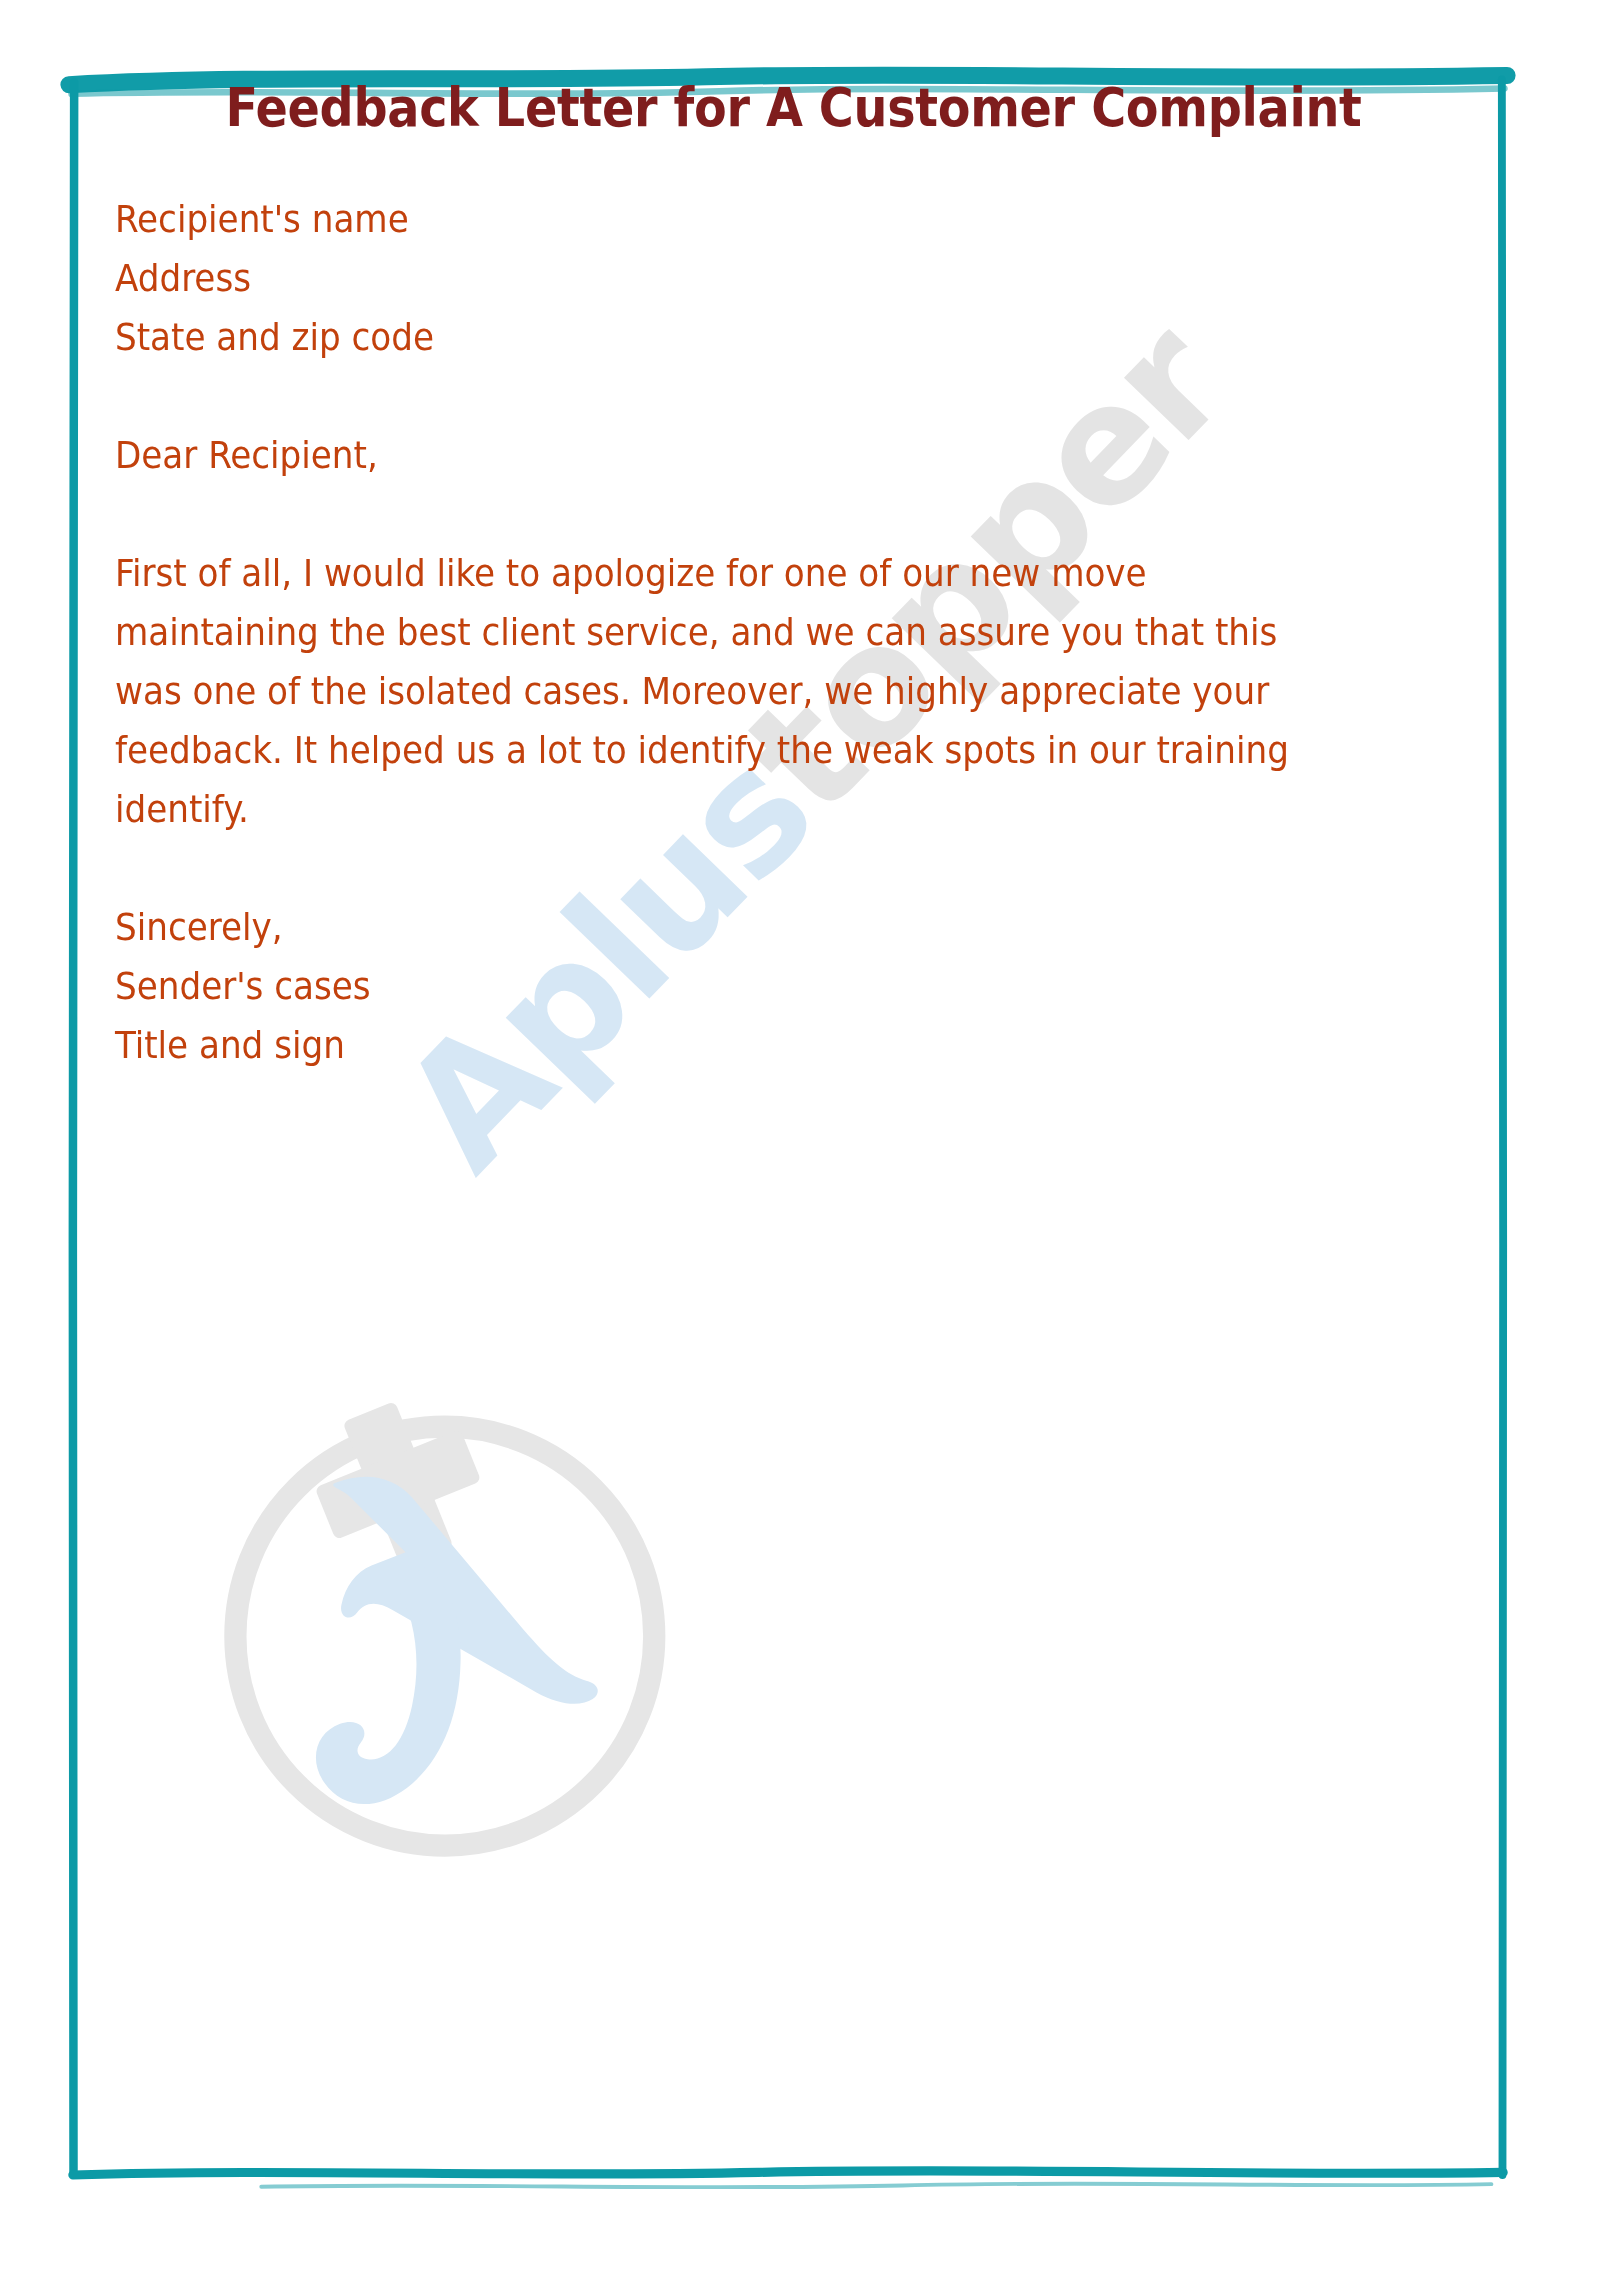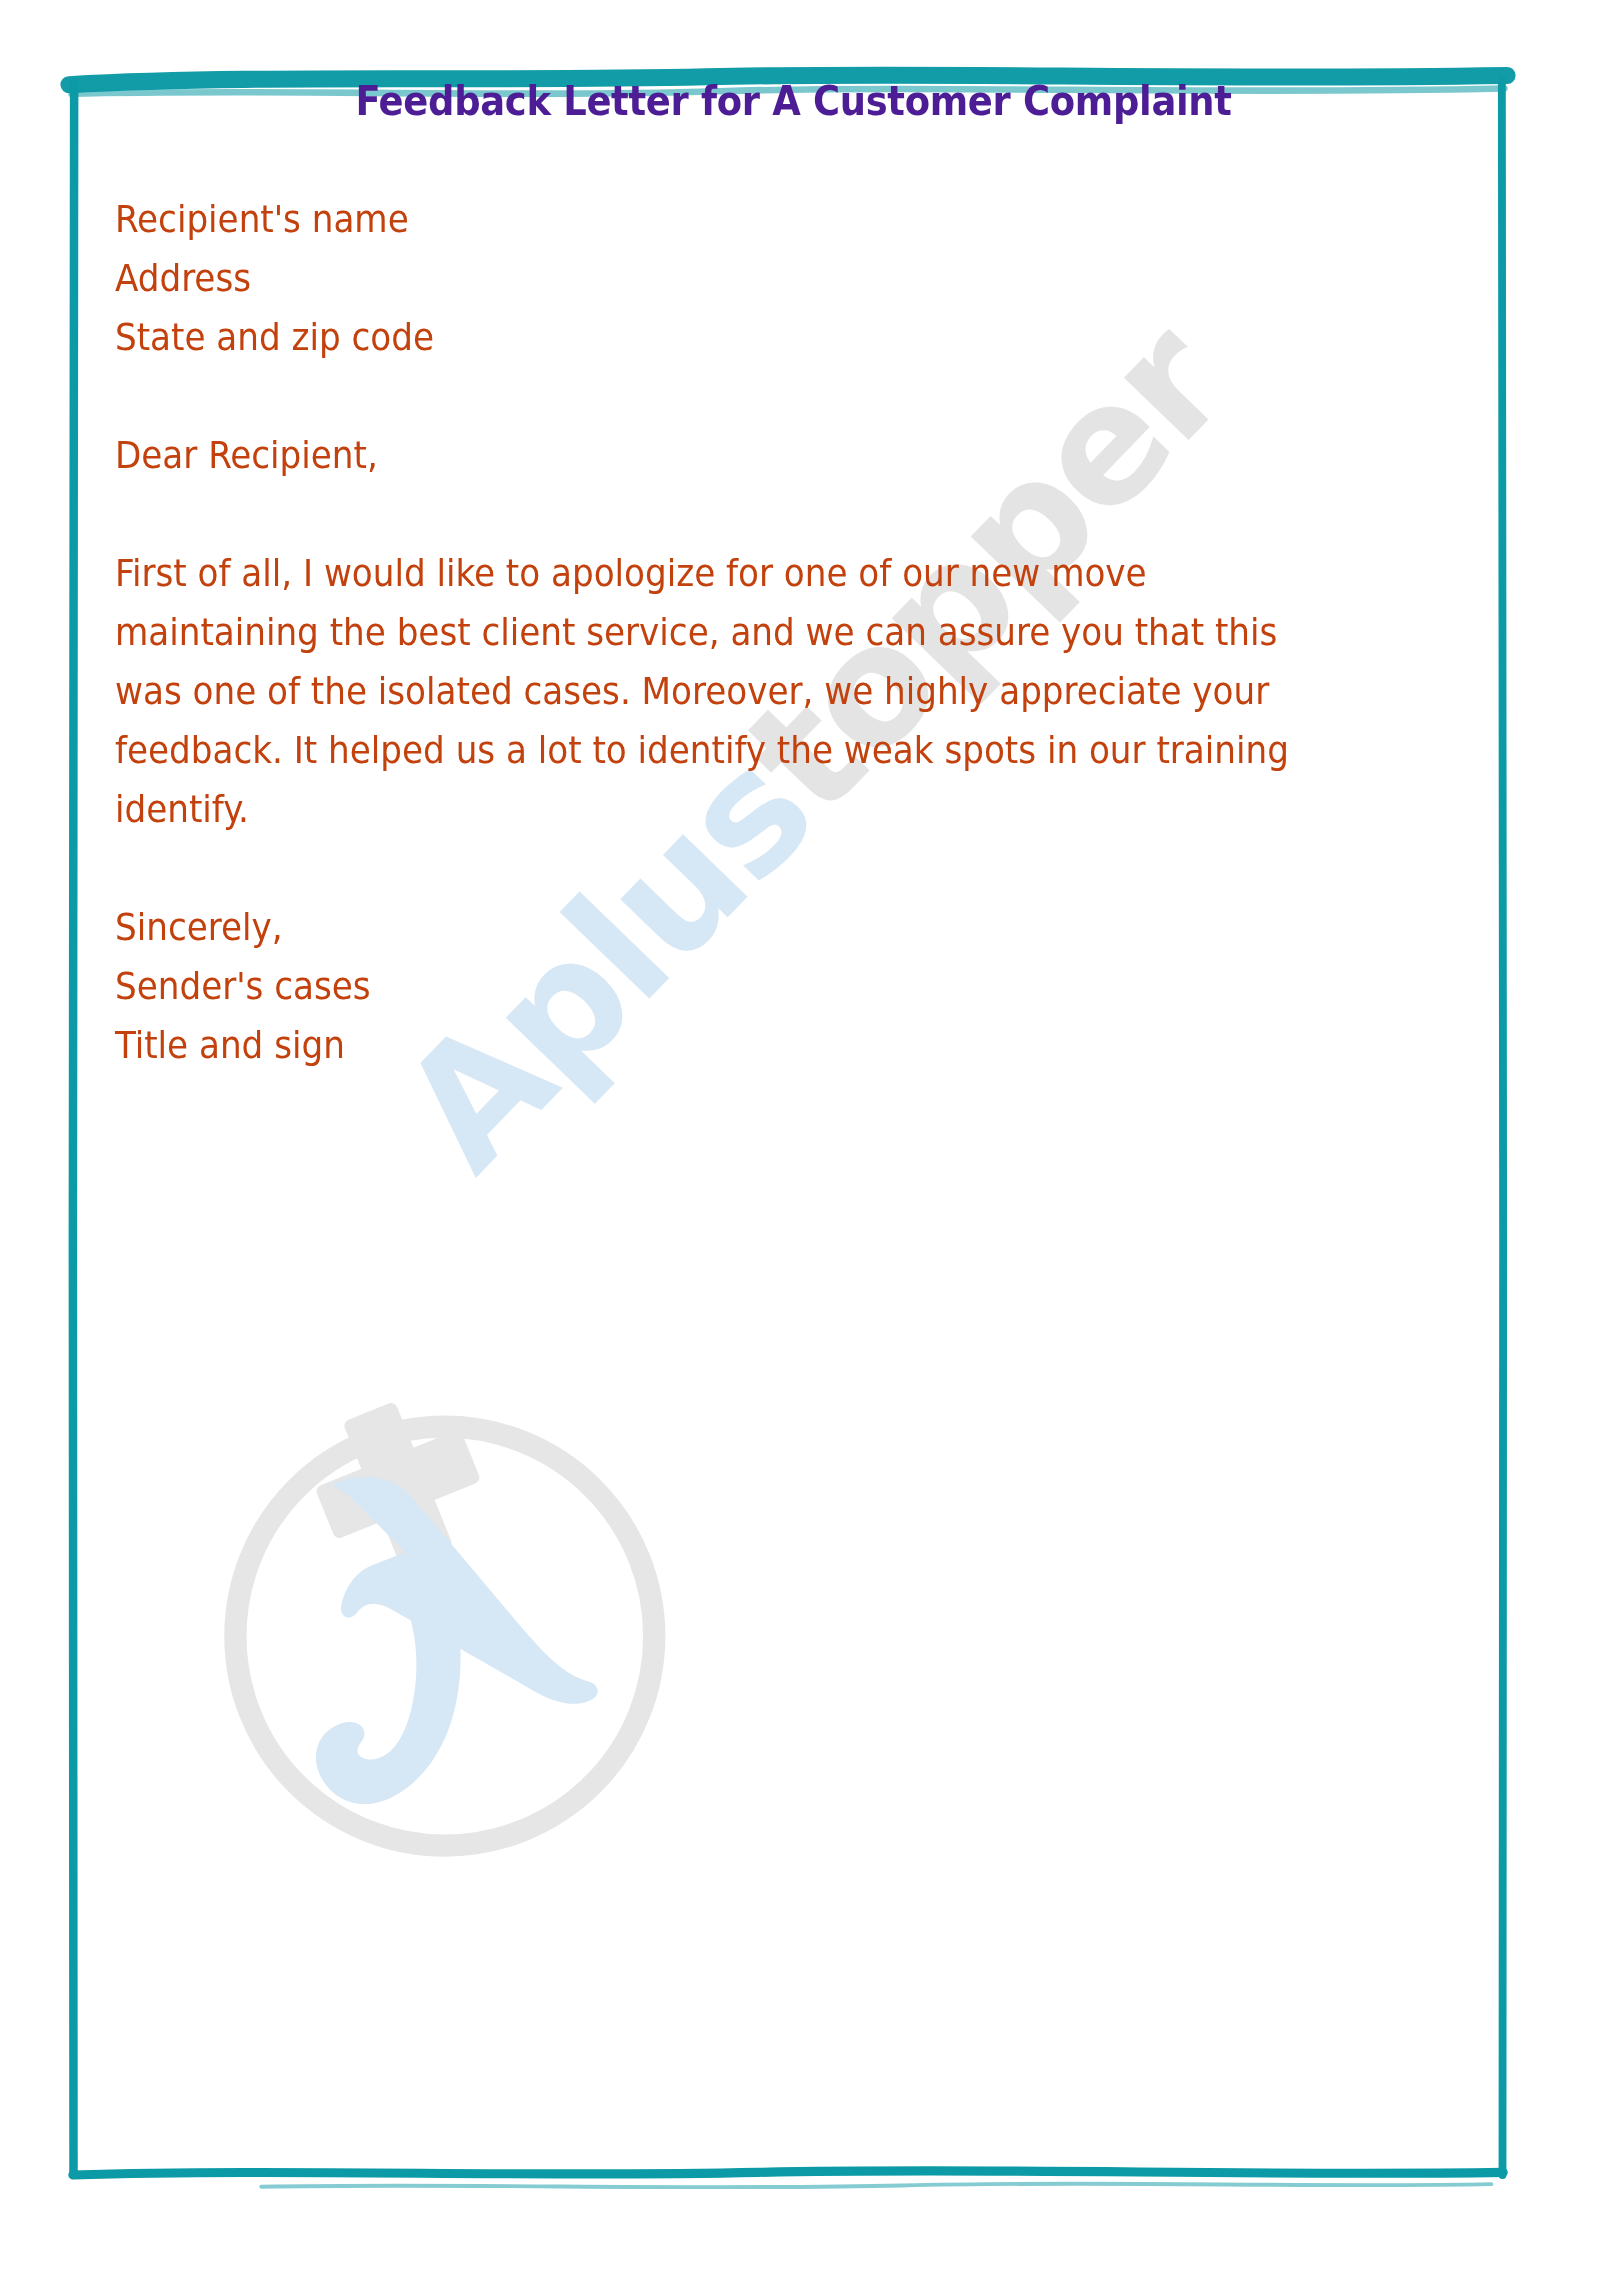--- a/index.html
+++ b/index.html
@@ -76,23 +76,23 @@
   }
 
   #doc-title {
     position: absolute;
     left: 85px;
     top: 77px;
     width: 1417px;
     text-align: center;
     font-family: "DejaVu Sans Condensed", "Liberation Sans Narrow", "Liberation Sans", sans-serif;
     font-weight: 700;
-    font-size: 41px;
+    font-size: 53px;
     letter-spacing: -0.3px;
-    color: #4c1d95;
+    color: #7f1d1d;
     font-stretch: condensed;
   }
 
   #body-block {
     position: absolute;
     left: 115px;
     top: 190px;
     width: 1368px;
     color: #c2410c;
     font-family: "DejaVu Sans Condensed", "Liberation Sans Narrow", "Liberation Sans", sans-serif;

